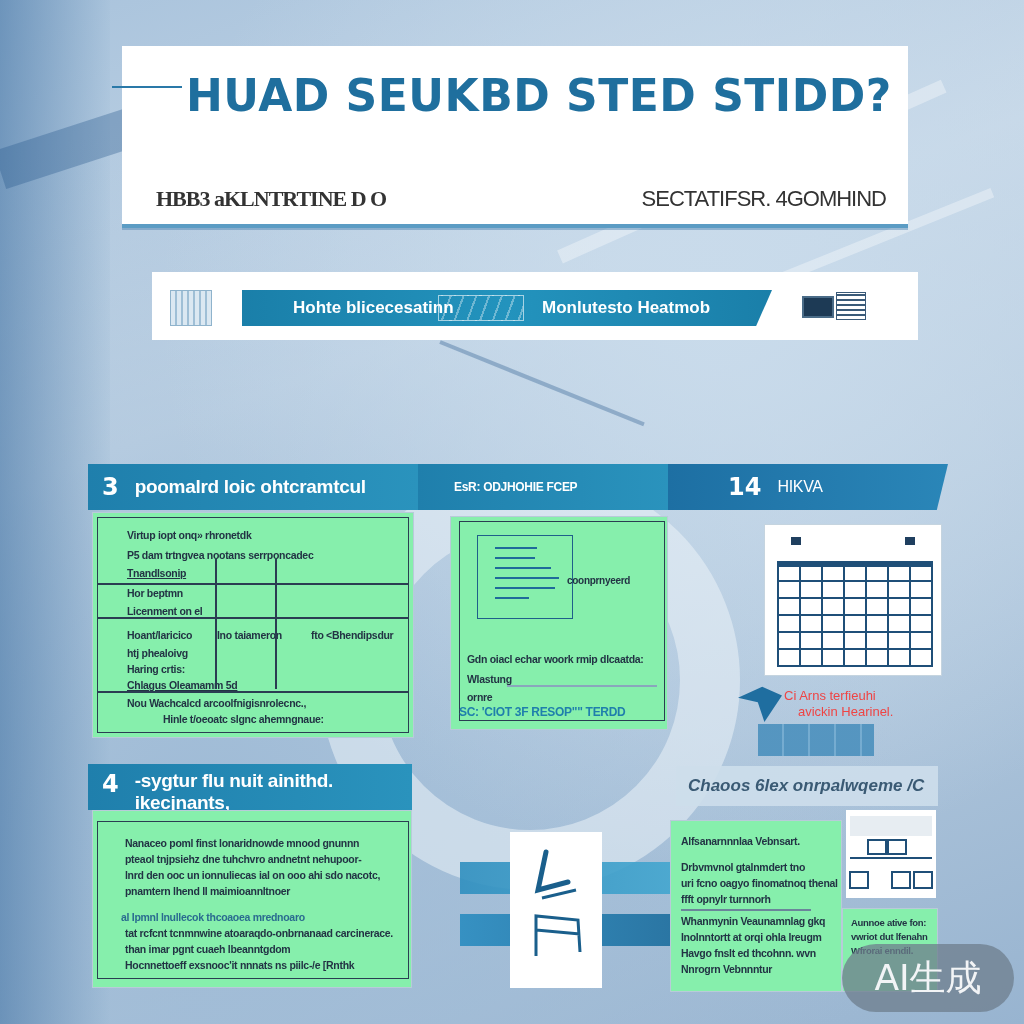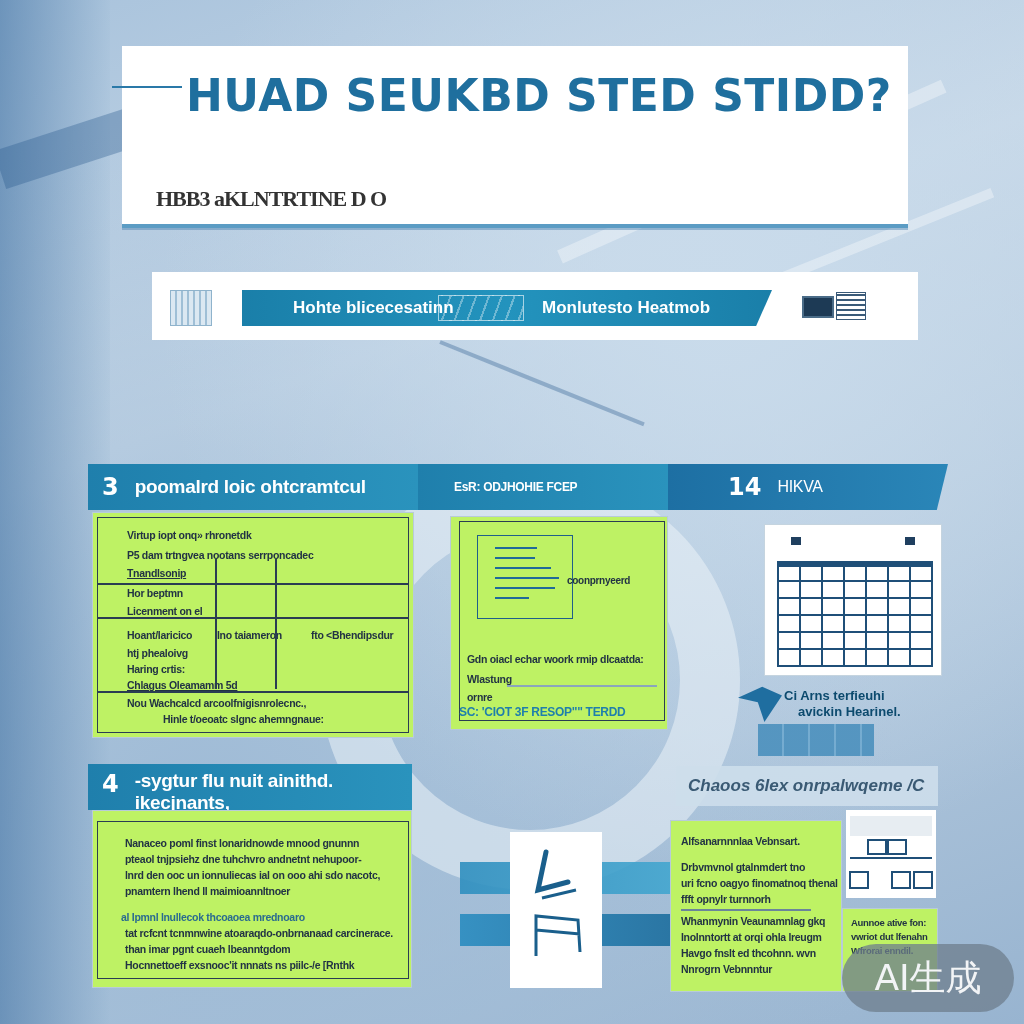--- a/index.html
+++ b/index.html
@@ -90,21 +90,21 @@
 
   
   .panel-header {
     position: absolute; height: 46px;
     background: linear-gradient(90deg, #1f7fac, #2a93bd);
     color: #fff; display: flex; align-items: center;
   }
   .step-num { font-family: "DejaVu Sans", sans-serif; font-weight: bold; font-size: 24px; margin-left: 14px; margin-right: 16px; }
   .step-title { font-size: 19px; font-weight: bold; letter-spacing: -0.3px; }
   .panel-body {
-    position: absolute; background: #bef264;
+    position: absolute; background: #86efac;
     border: 1px solid #b8cbd9;
   }
   .inner-frame {
     position:absolute; border: 1.5px solid #2a3d52;
   }
   .txt { position:absolute; font-size: 10.5px; color:#223344; font-weight:bold; white-space:nowrap; letter-spacing:-0.3px; }
   .hline { position:absolute; height:1.5px; background:#2a3d52; }
   .vline { position:absolute; width:1.5px; background:#2a3d52; }
 
   
@@ -129,21 +129,21 @@
     position:absolute; left: 12px; top: 36px; width: 156px; height: 106px;
     border: 2px solid #1f4f78; border-top: 6px solid #1f4f78;
     background:
       repeating-linear-gradient(90deg, transparent 0 20px, #1f4f78 20px 22px),
       repeating-linear-gradient(0deg, transparent 0 15px, #1f4f78 15px 17px);
   }
   .arrow-callout {
     position:absolute; left: 738px; top: 678px; width: 44px; height: 44px;
     background:#1f6ea0; clip-path: polygon(0 45%, 55% 20%, 100% 40%, 60% 100%, 45% 55%);
   }
-  .callout-text { position:absolute; color:#0c4a6e; font-weight:bold; font-size: 13px; white-space:nowrap; }
+  .callout-text { position:absolute; color:#ef4444; font-weight:normal; font-size: 13px; white-space:nowrap; }
   .callout-bar { position:absolute; left: 758px; top: 724px; width: 116px; height: 32px;
     background: repeating-linear-gradient(90deg, #4b90bd 0 24px, #6fa9cf 24px 26px); opacity:0.9; }
 
   
   #p4-head { left: 88px; top: 764px; width: 324px; height: 46px; align-items:flex-start; padding-top:6px; }
   #p4-body { left: 92px; top: 810px; width: 320px; height: 178px; }
 
   
   .mid-card { position:absolute; left: 510px; top: 832px; width: 92px; height: 156px; background:#fff; }
   .mid-band { position:absolute; height: 32px; background: linear-gradient(90deg, #2f8fbf, #43a6cf); opacity: 0.9; }
@@ -170,20 +170,21 @@
 <div class="bg-deco arc" style="left:320px; top:470px; width:420px; height:420px;"></div>
 <div class="bg-deco beam" style="left:560px; top:250px; width:420px; height:14px; transform:rotate(-24deg);"></div>
 <div class="bg-deco beam" style="left:640px; top:330px; width:380px; height:10px; transform:rotate(-22deg);"></div>
 <div class="bg-deco dark-beam" style="left:440px; top:340px; width:220px; height:4px; transform:rotate(22deg);"></div>
 <div class="bg-deco dark-beam" style="left:0px; top:150px; width:140px; height:40px; transform:rotate(-18deg);"></div>
 
 <div class="header">
   <div class="header-deco-line"></div>
   <div class="header-title">HUAD SEUKBD STED STIDD?</div>
   <div class="header-left-caption">HBB3 aKLNTRTINE D O</div>
+  <div class="header-right-caption">SECTATIFSR. 4GOMHIND</div>
 </div>
 
 <div class="subbar">
   <div class="subbar-icon-left"></div>
   <div class="subbar-strip">
     <span class="subbar-strip-text1">Hohte blicecesatinn</span>
     <span class="subbar-strip-graphic"></span>
     <span class="subbar-strip-text2">Monlutesto Heatmob</span>
   </div>
   <div class="subbar-icon-right">

